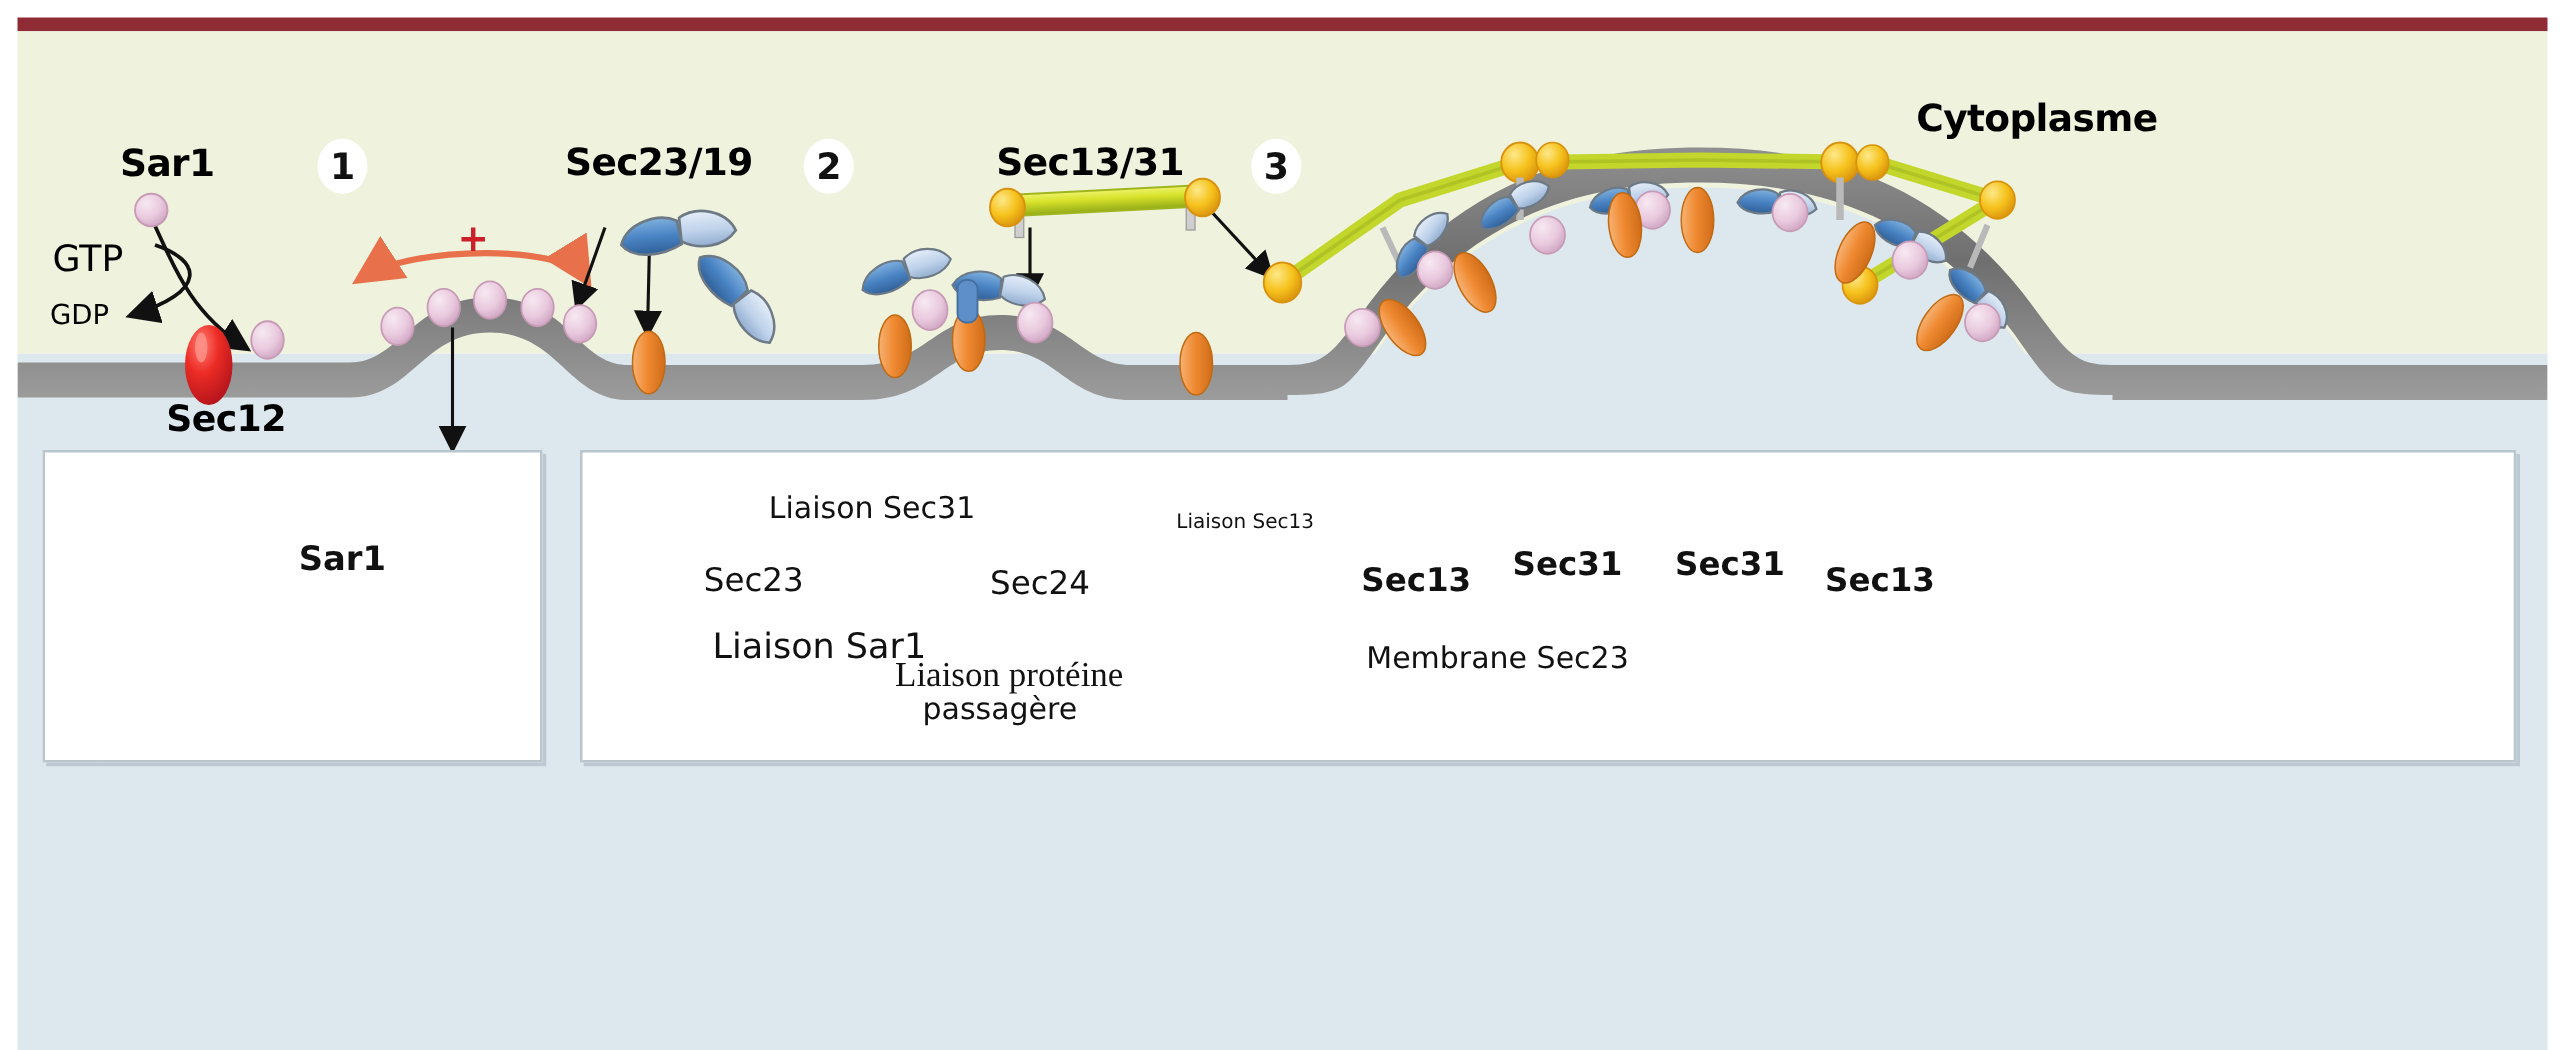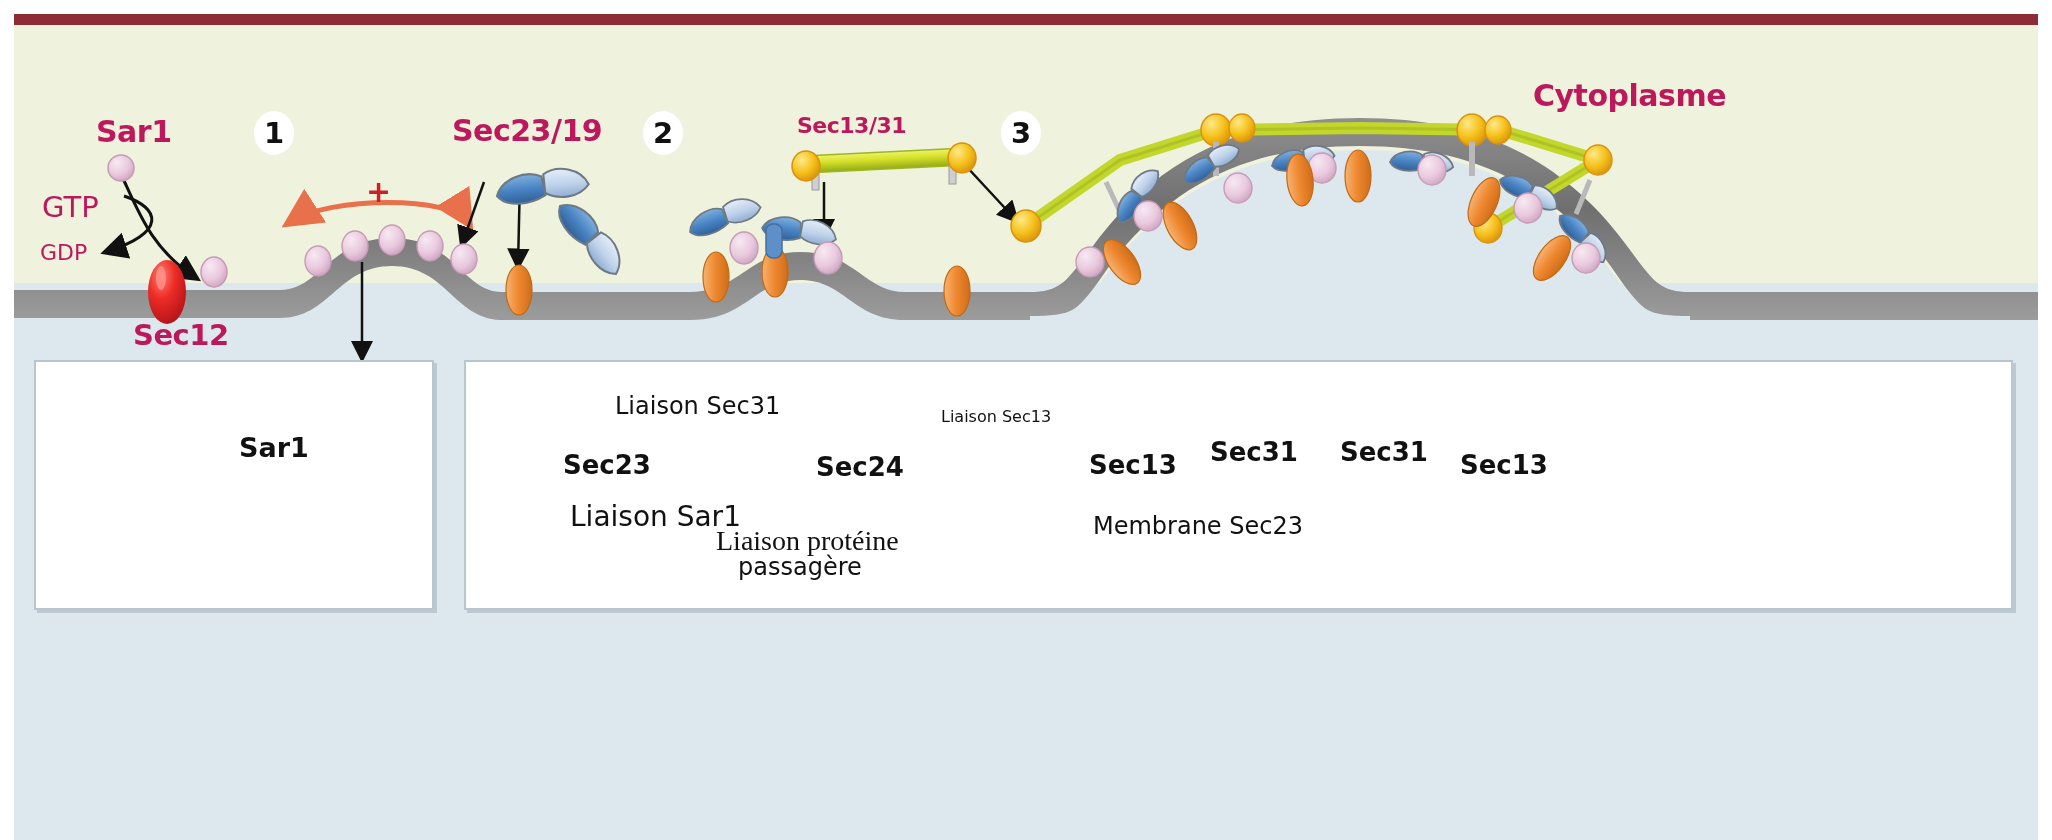--- a/index.html
+++ b/index.html
@@ -14,28 +14,28 @@
   
   .cytoplasm{position:absolute;left:14px;top:25px;width:2024px;height:258px;background:#eff2dc;}
   
   .lumen{position:absolute;left:14px;top:283px;width:2024px;height:145px;background:#dde8ee;}
   
   .bottom-strip{position:absolute;left:14px;top:428px;width:2024px;height:412px;background:#dde8ee;}
 
   .svg-layer{position:absolute;left:0;top:0;width:2052px;height:840px;}
 
   
-  .lbl{position:absolute;white-space:nowrap;color:#be185d;}
+  .lbl{position:absolute;white-space:nowrap;color:#000000;}
   .bold-cond{font-family:"DejaVu Sans",sans-serif;font-weight:bold;letter-spacing:-0.5px;}
   .thin-lab{font-family:"DejaVu Sans",sans-serif;font-weight:400;}
 
   .t-sar1{left:96px;top:114px;font-size:30px;}
   .t-sec12{left:133px;top:318px;font-size:29px;}
   .t-sec2324{left:452px;top:113px;font-size:30px;}
-  .t-sec1331{left:797px;top:113px;font-size:22px;}
+  .t-sec1331{left:797px;top:113px;font-size:30px;}
   .t-cytoplasme{left:1533px;top:78px;font-size:30px;}
   .t-membrane{left:1745px;top:308px;font-size:28px;}
 
   .t-gtp{left:42px;top:190px;font-size:29px;}
   .t-gdp{left:40px;top:240px;font-size:22px;}
 
   
   .step{position:absolute;width:40px;height:44px;border-radius:50%;
         background:#ffffff;color:#111;font-family:"DejaVu Sans",sans-serif;
         font-weight:bold;font-size:29px;display:flex;align-items:center;
@@ -47,22 +47,22 @@
   
   .panel{position:absolute;background:#ffffff;border:2px solid #b9c6cd;
          box-shadow:3px 3px 0 rgba(150,165,175,.45);}
   .panel-a{left:34px;top:360px;width:396px;height:246px;}
   .panel-bc{left:464px;top:360px;width:1545px;height:246px;}
 
   .p-lbl{position:absolute;white-space:nowrap;color:#111;font-family:"DejaVu Sans",sans-serif;}
 
   .pl-sar1{left:239px;top:432px;font-size:27px;font-weight:bold;}
   .pl-liaisonsec31{left:598px;top:392px;font-size:24px;margin-left:17px;}
-  .pl-sec23{left:563px;top:450px;font-size:26px;font-weight:bold;}
-  .pl-sec24{left:816px;top:452px;font-size:26px;font-weight:bold;}
+  .pl-sec23{left:563px;top:450px;font-size:26px;font-weight:normal;}
+  .pl-sec24{left:792px;top:452px;font-size:26px;font-weight:normal;}
   .pl-liaisonsar1{left:570px;top:500px;font-size:28px;}
   .pl-liaisonprot{left:716px;top:525px;font-size:28px;font-family:Liberation Serif, serif;}
   .pl-liaisonprot2{left:738px;top:553px;font-size:24px;}
   .pl-liaisonsec13{left:941px;top:407px;font-size:16px;}
   .pl-sec13l{left:1089px;top:450px;font-size:26px;font-weight:bold;}
   .pl-sec31l{left:1210px;top:437px;font-size:26px;font-weight:bold;}
   .pl-sec31r{left:1340px;top:437px;font-size:26px;font-weight:bold;}
   .pl-sec13r{left:1460px;top:450px;font-size:26px;font-weight:bold;}
   .pl-liaisonsec23{left:1093px;top:512px;font-size:24px;}
 </style>

